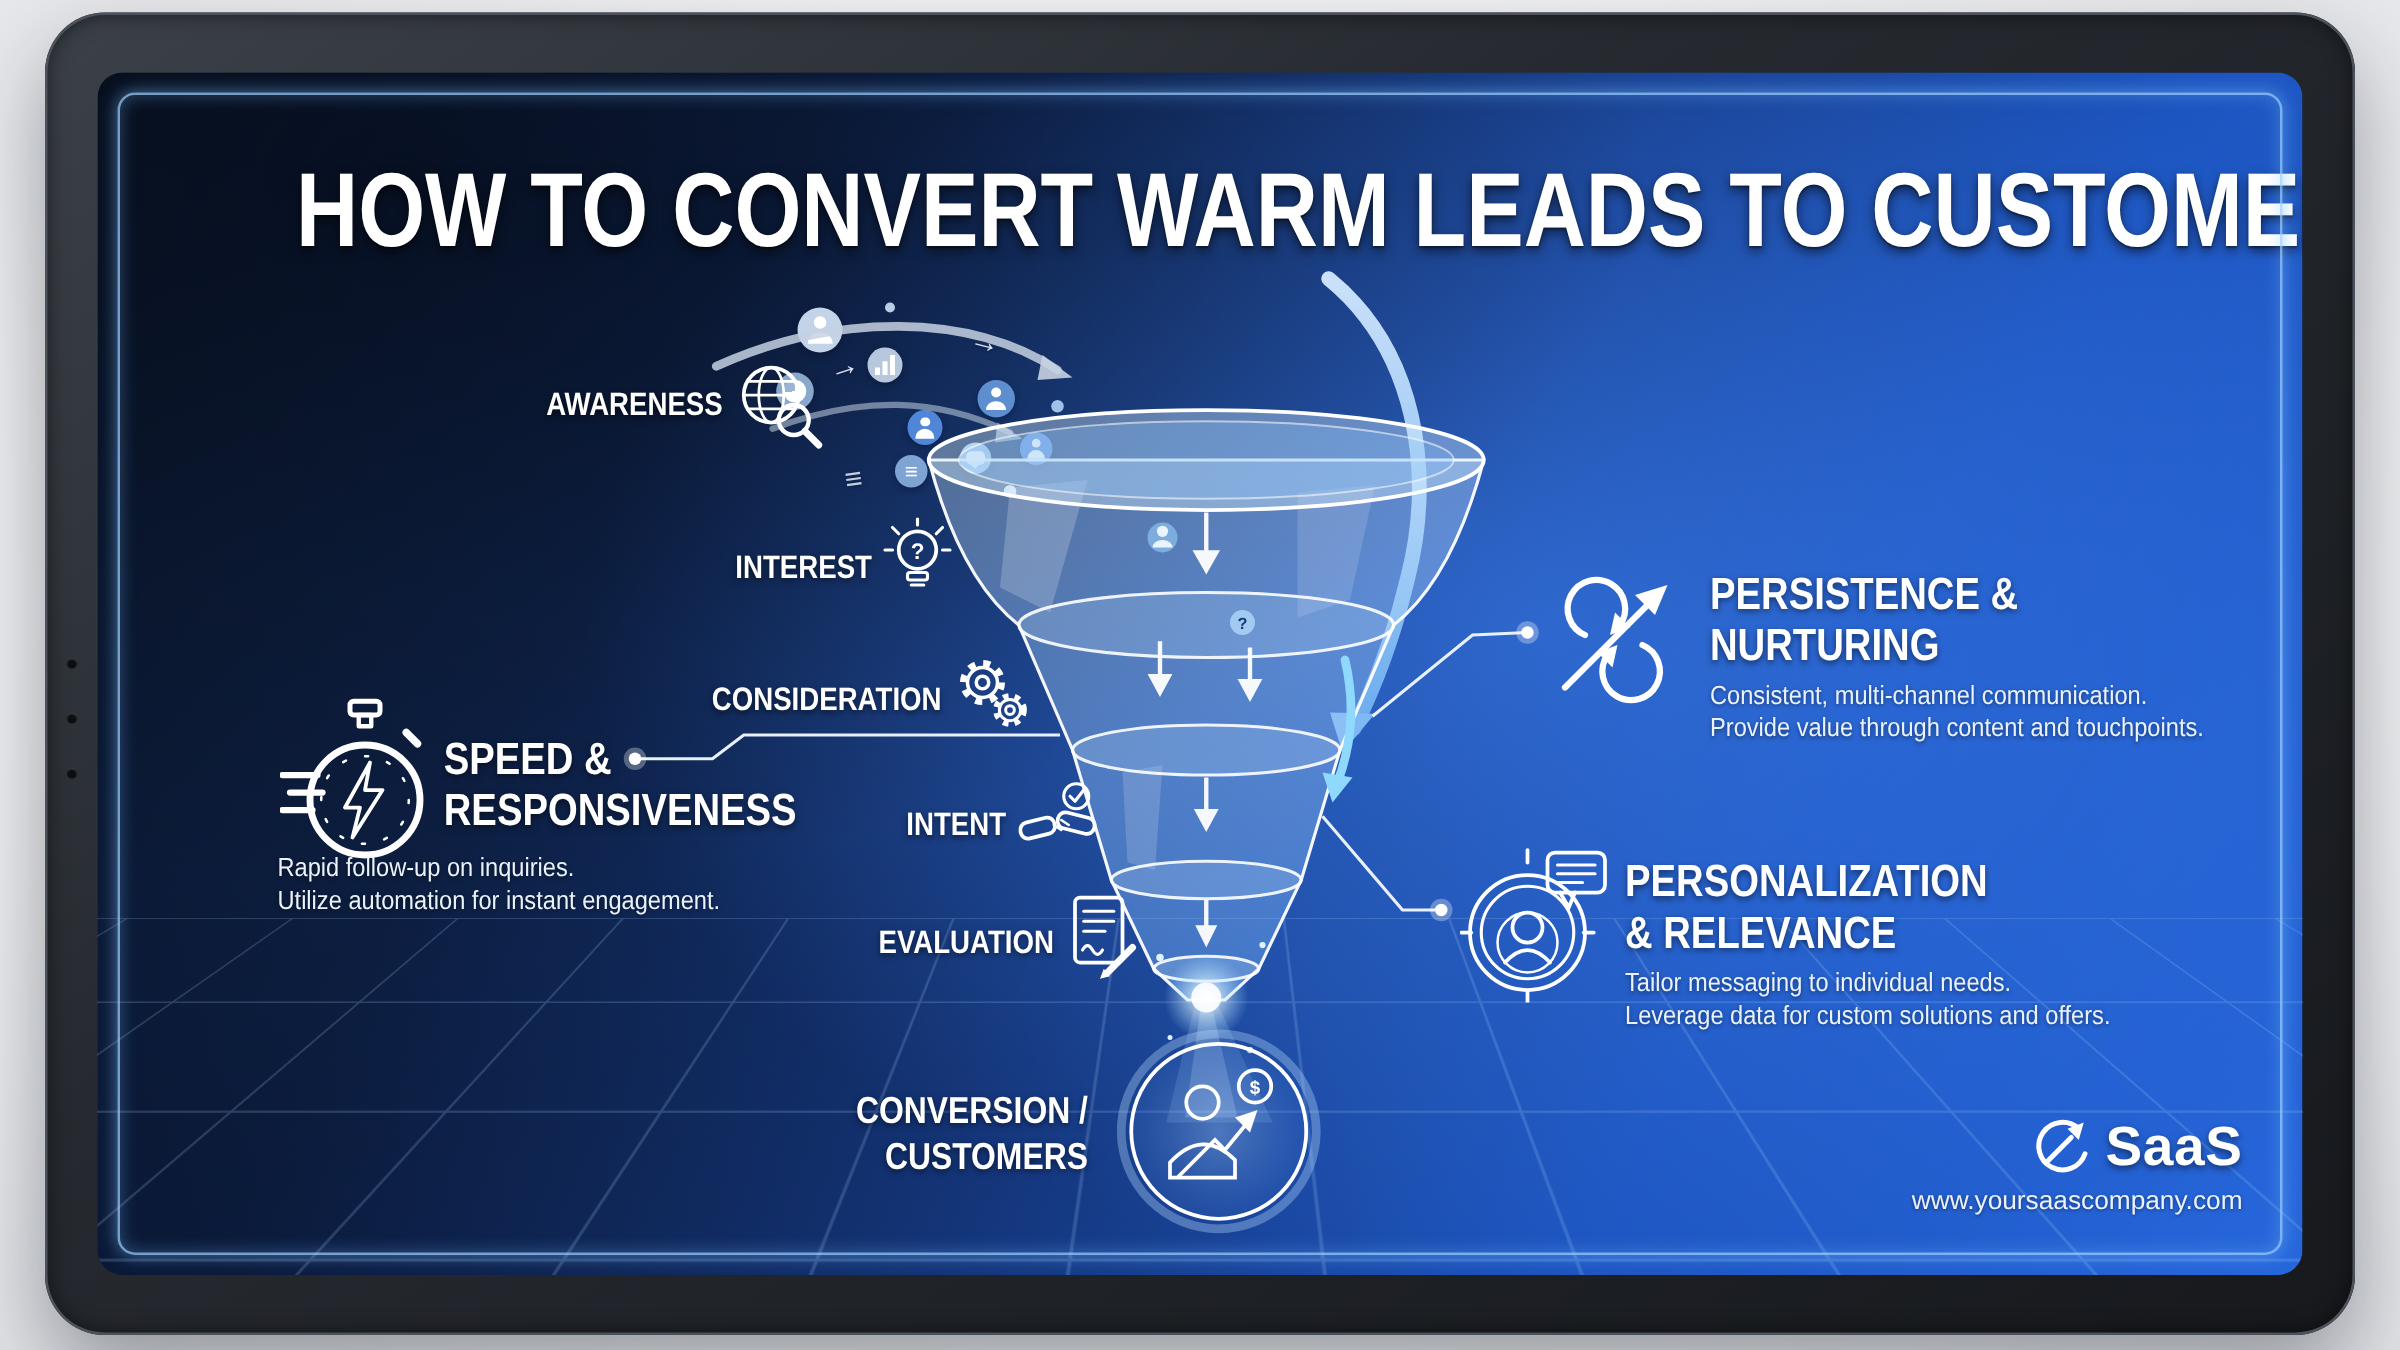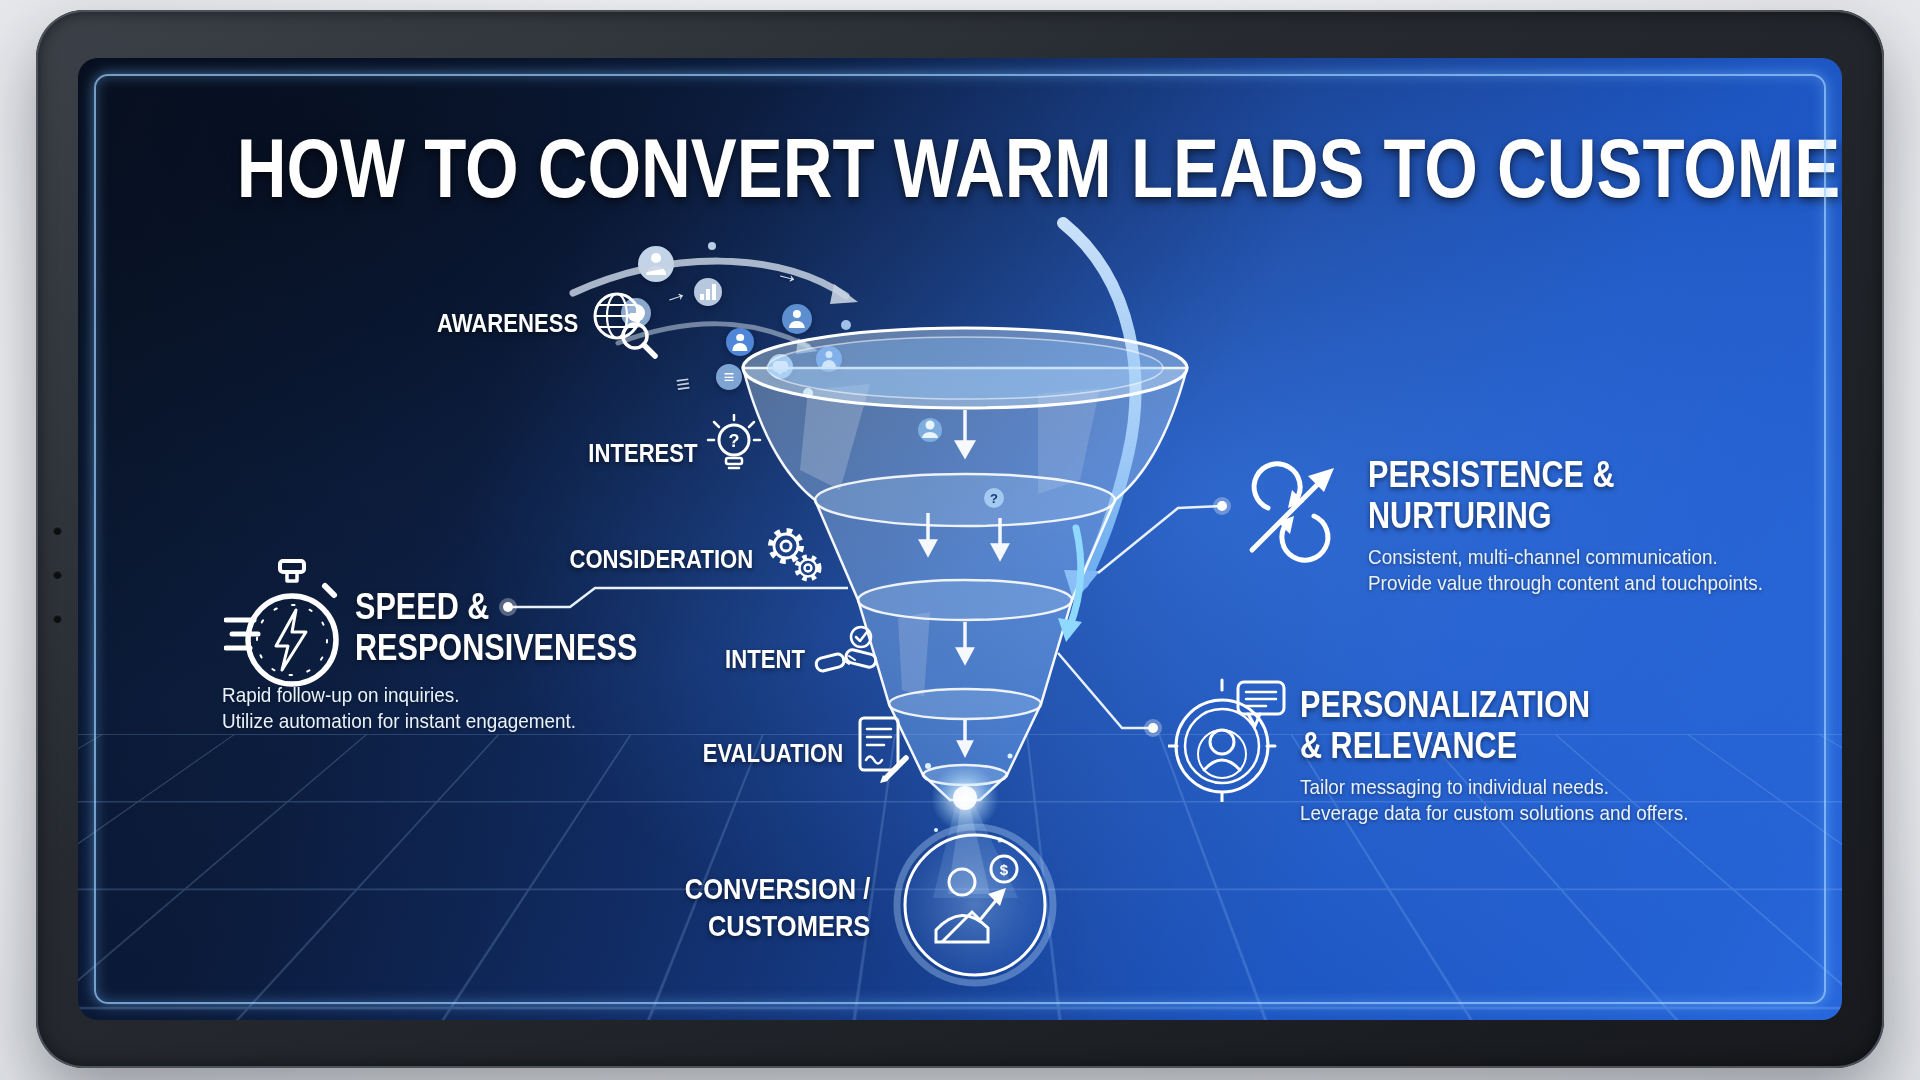--- a/index.html
+++ b/index.html
@@ -332,17 +332,30 @@
       </svg>
       <div class="co-heading" style="left:1222px;top:626px;">
         <div>PERSONALIZATION</div>
         <div>&amp; RELEVANCE</div>
       </div>
       <div class="co-desc" style="left:1222px;top:716px;">
         <div>Tailor messaging to individual needs.</div>
         <div>Leverage data for custom solutions and offers.</div>
       </div>
 
+      <div class="brand">
+        <div class="brand-row">
+          <svg width="52" height="52" viewBox="0 0 52 52">
+            <g stroke="#ffffff" fill="none" stroke-linecap="round">
+              <path d="M 40,11 A 19,19 0 1 0 45,31" stroke-width="4"></path>
+              <line x1="15" y1="37" x2="34" y2="18" stroke-width="4"></line>
+            </g>
+            <polygon points="44,6 31,11 40,20" fill="#ffffff"></polygon>
+          </svg>
+          <span class="brand-name">SaaS</span>
+        </div>
+        <div class="brand-site">www.yoursaascompany.com</div>
+      </div>
 
       <div class="screen-border"></div>
     </div>
   </div>
 </div>
 
 </body></html>

